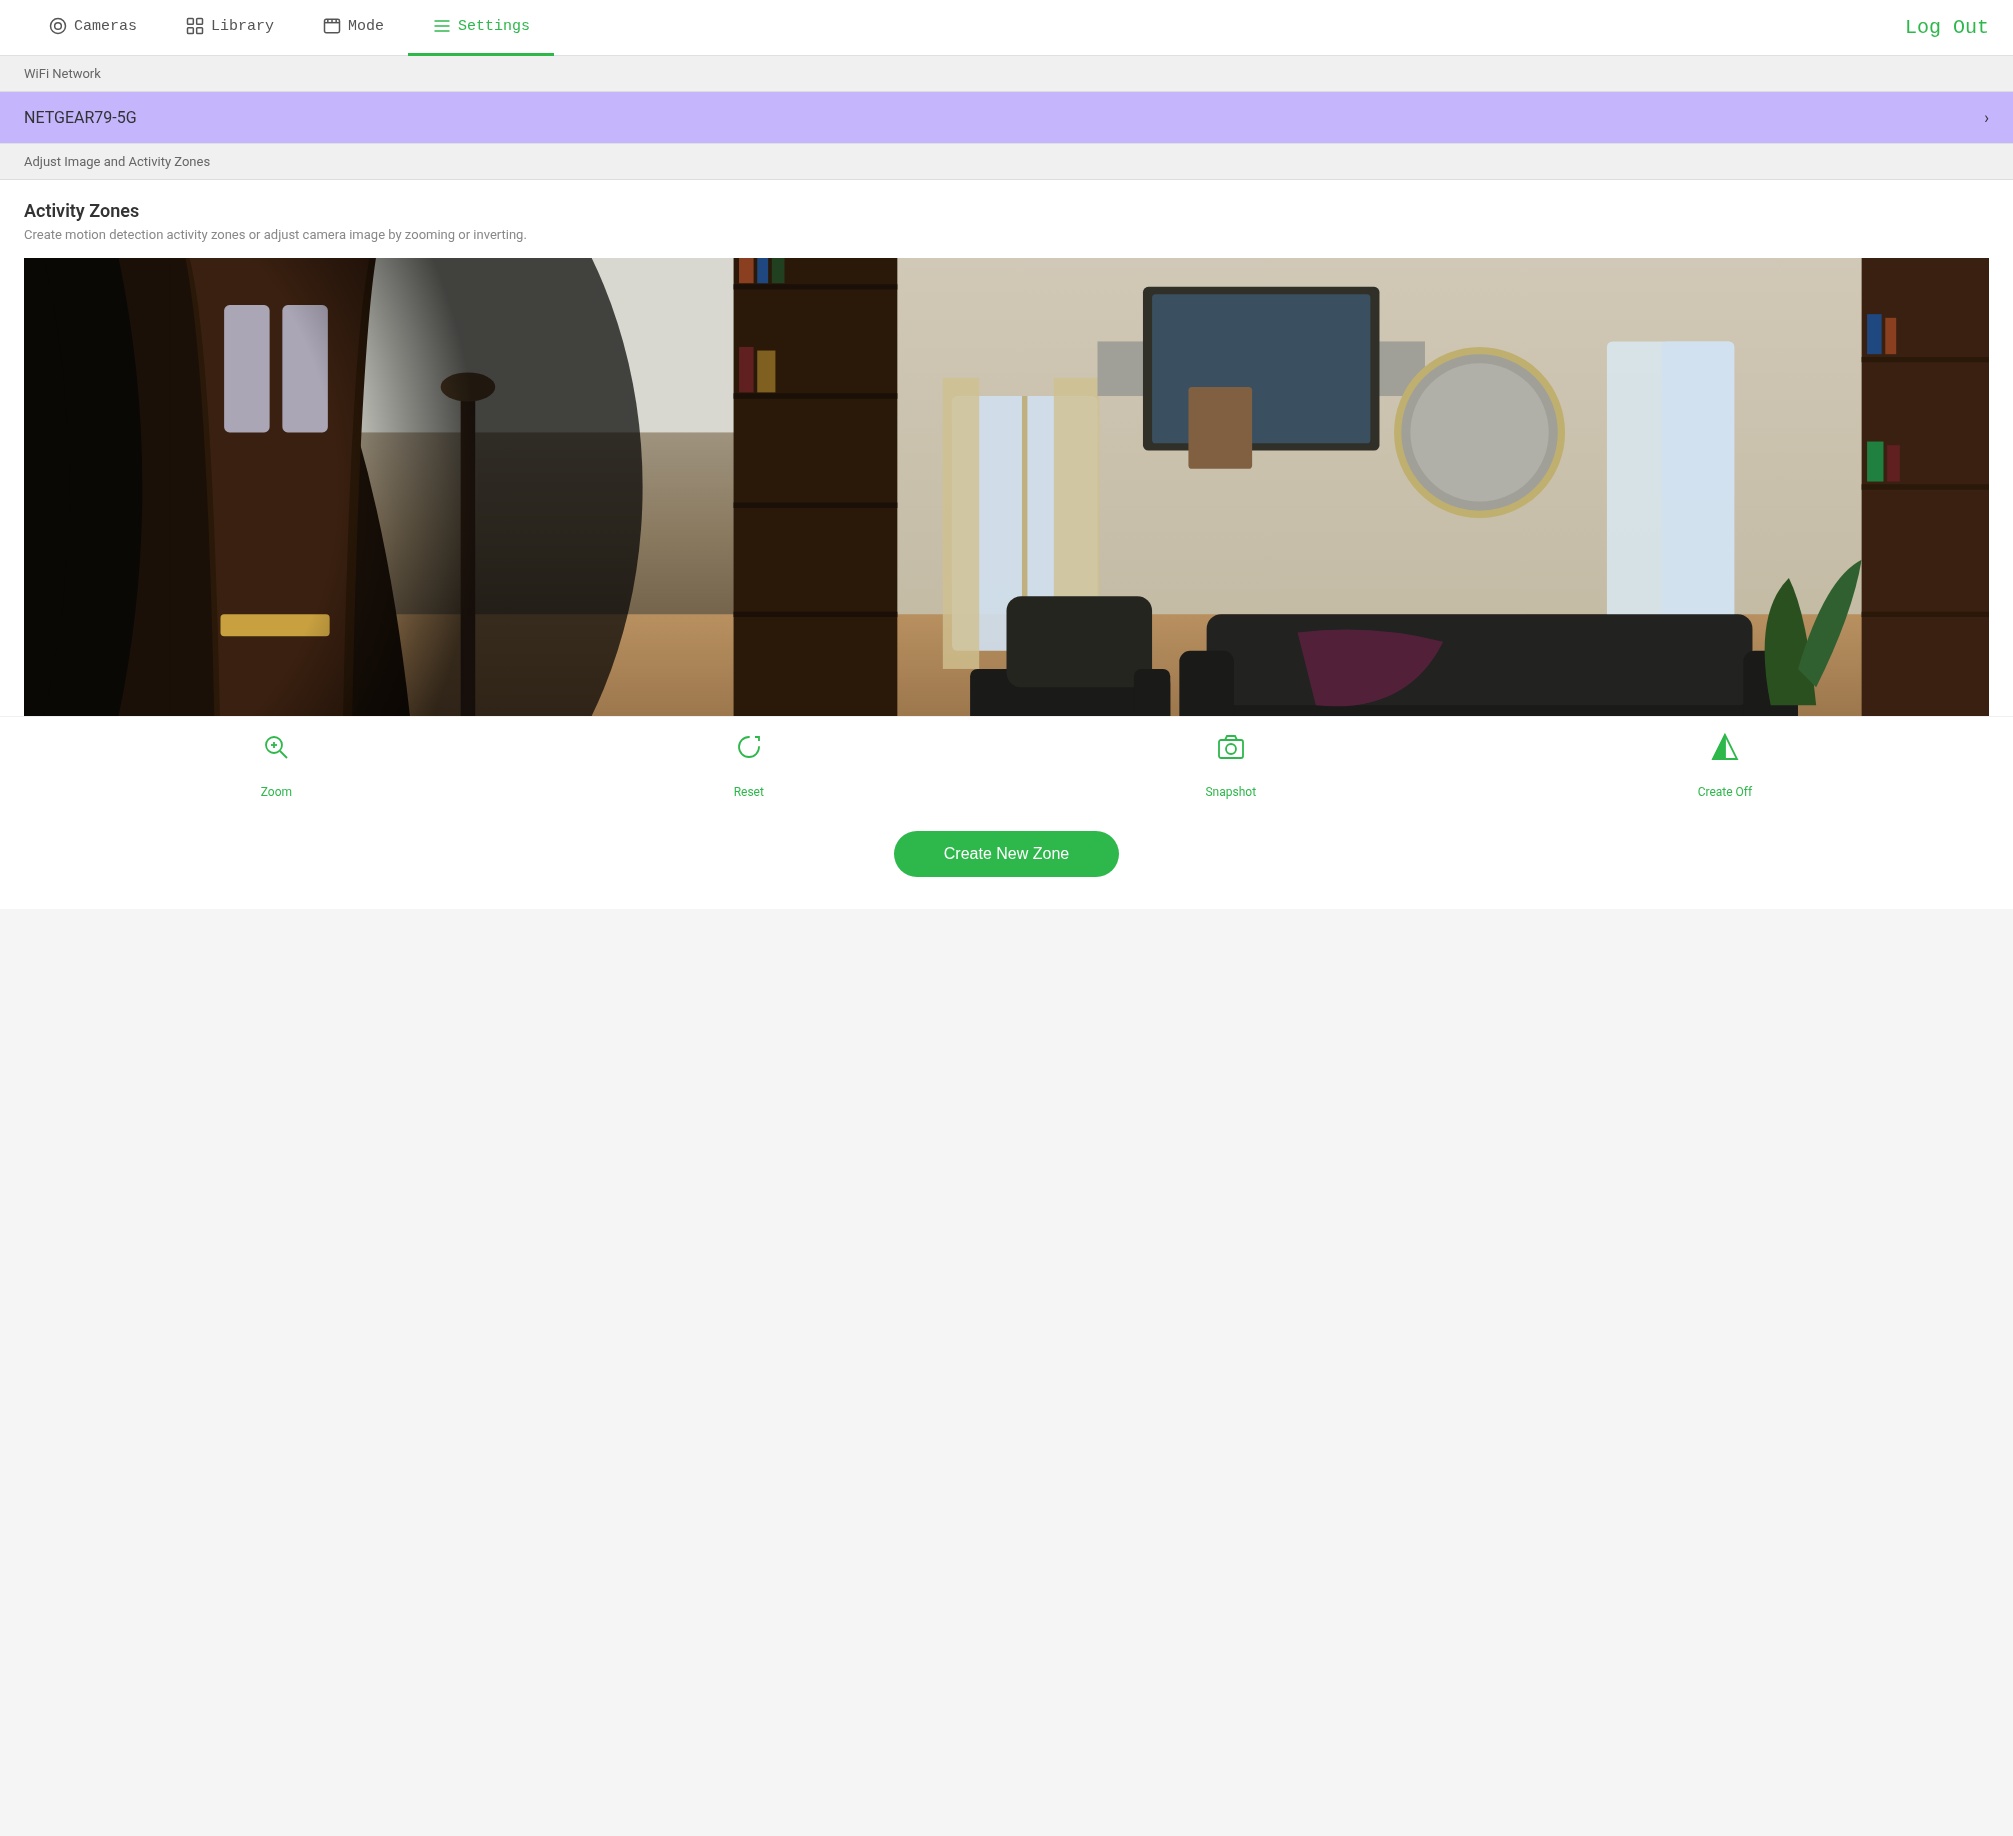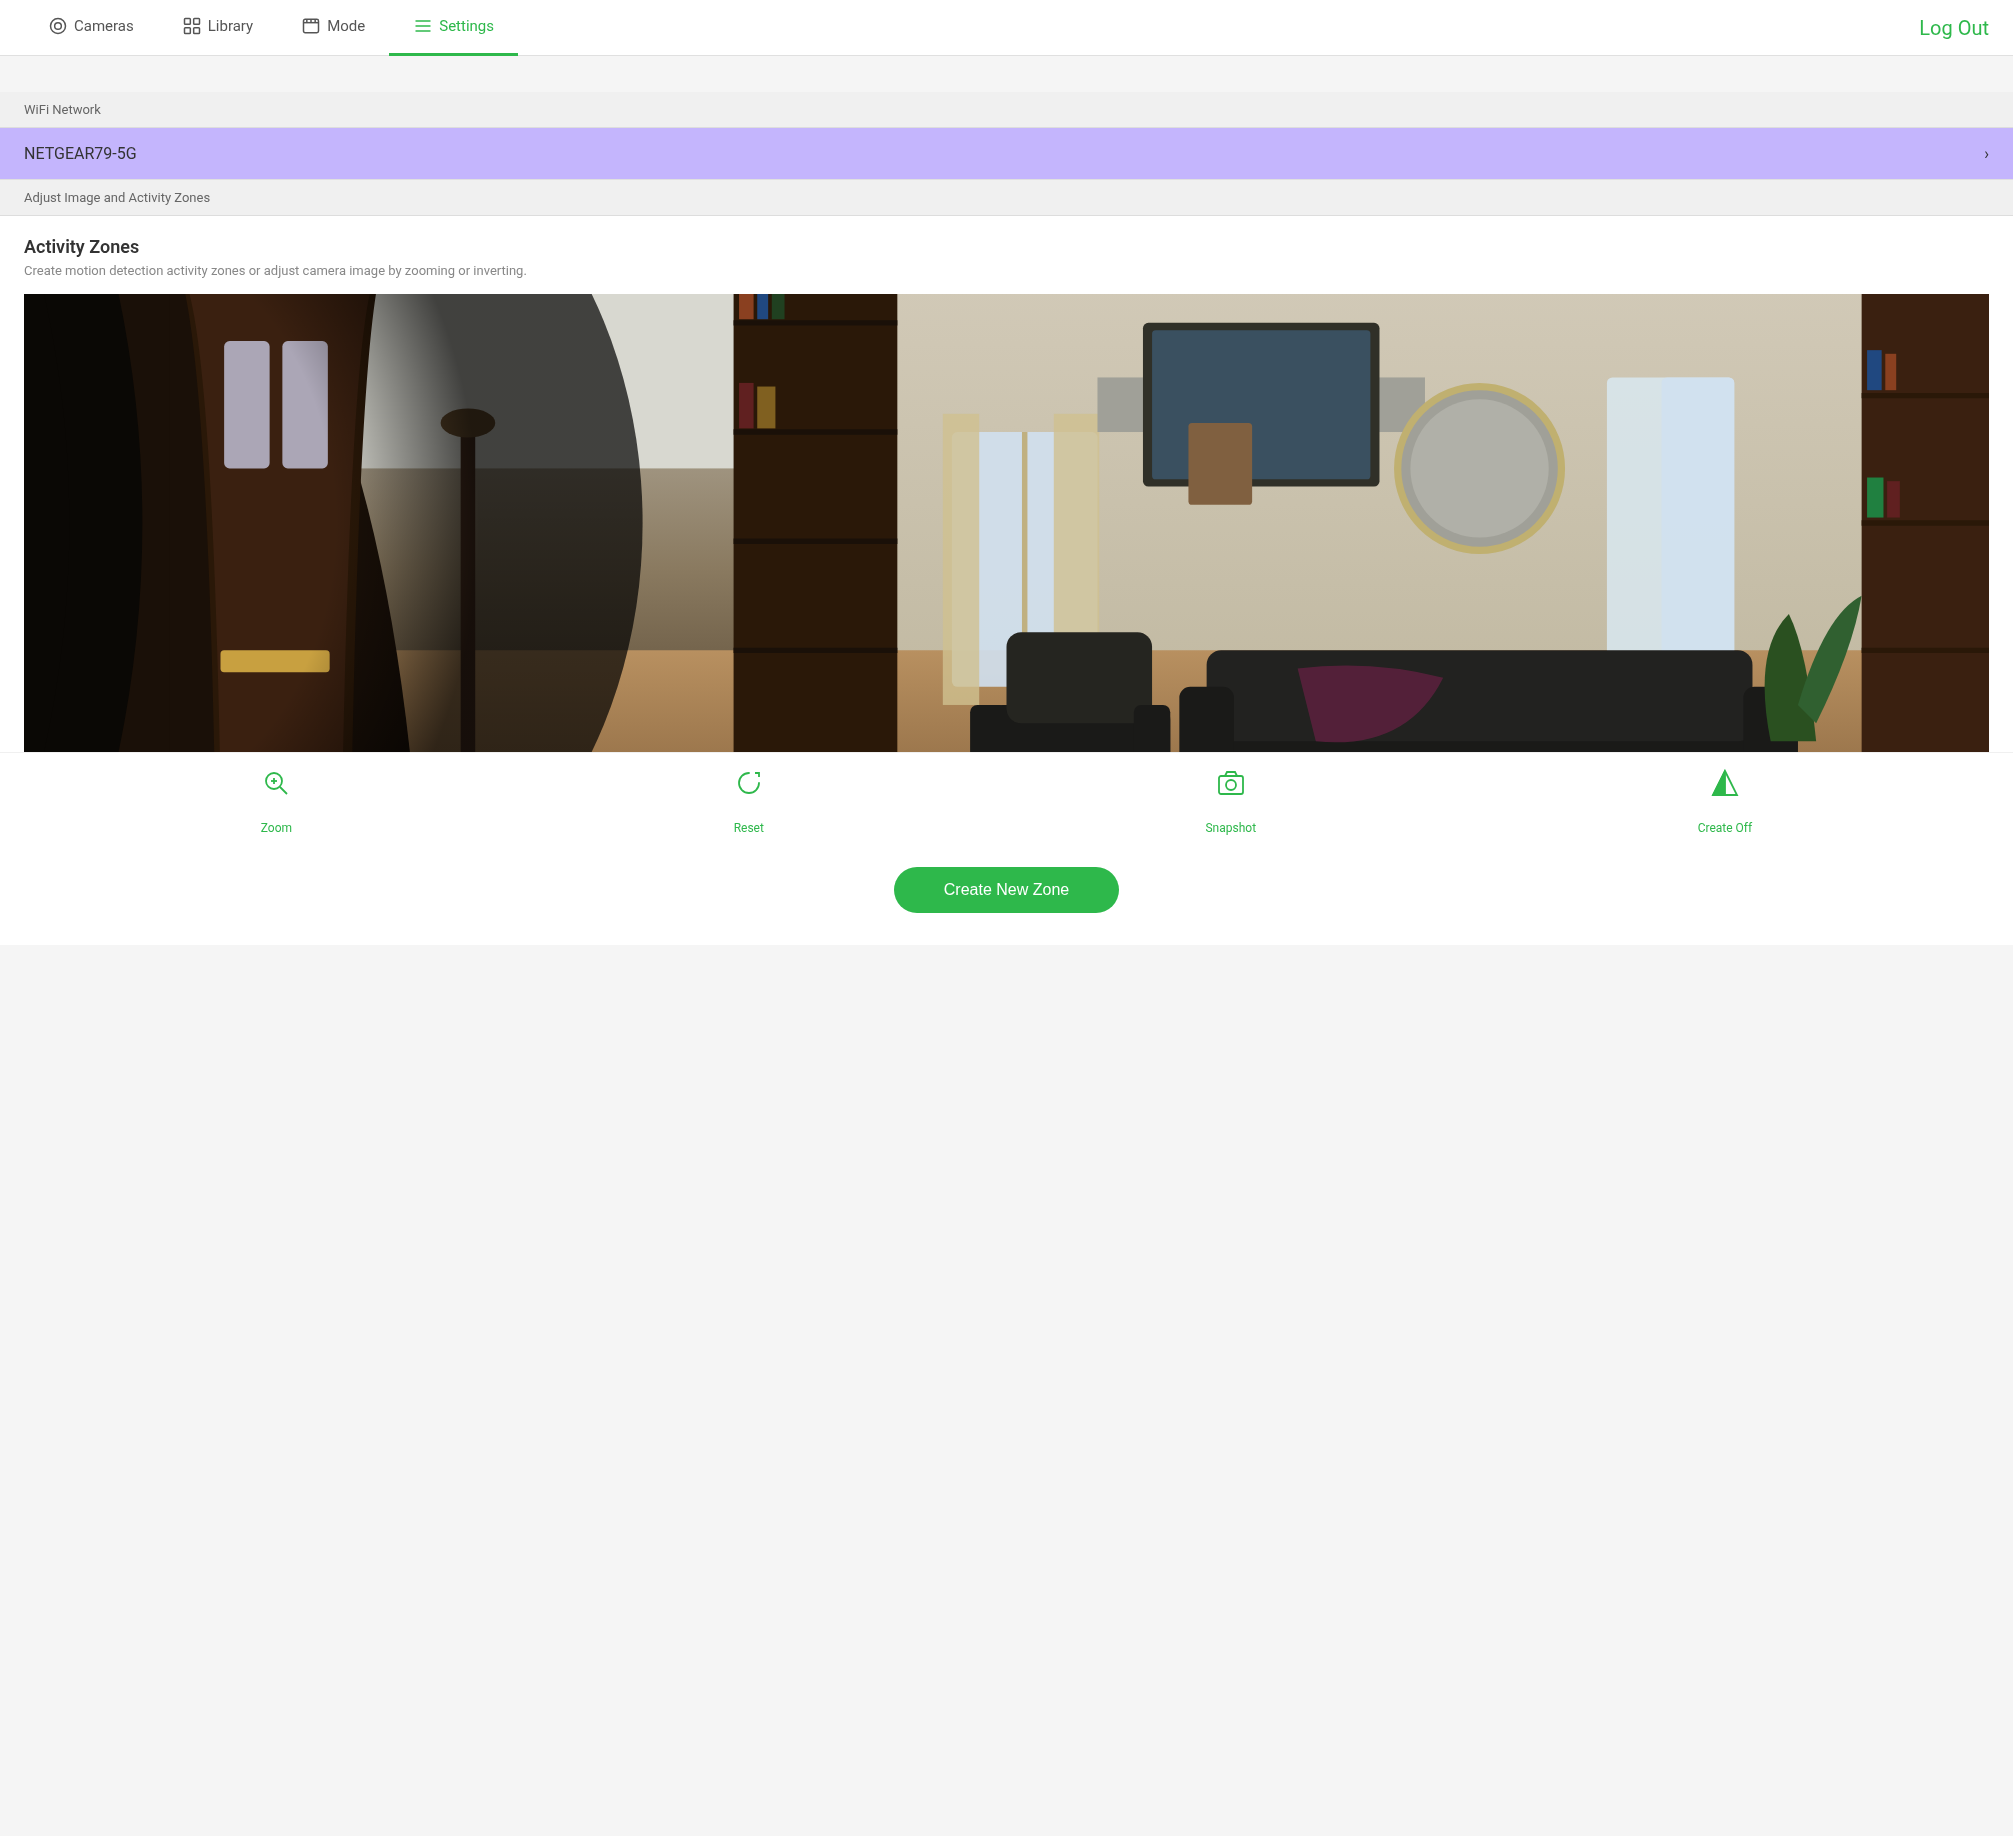--- a/index.html
+++ b/index.html
@@ -1,27 +1,27 @@
 <!DOCTYPE html>
 <html><head>
   <meta charset="utf-8">
   <style>
     * { margin: 0; padding: 0; box-sizing: border-box; }
     body { font-family: -apple-system, BlinkMacSystemFont, 'Segoe UI', Roboto, sans-serif; background: #f5f5f5; color: #333; }
 
     
-    .nav { display: flex; align-items: center; background: #fff; border-bottom: 1px solid #e0e0e0; padding: 2px 24px; height: 56px; }
+    .nav { display: flex; align-items: center; background: #fff; border-bottom: 1px solid #e0e0e0; padding: 2px 24px; height: 56px; font-family: Liberation Mono, monospace; }
     .nav-item { display: flex; align-items: center; gap: 6px; padding: 0 24px; height: 56px; color: #555; font-size: 15px; cursor: pointer; text-decoration: none; border-bottom: 3px solid transparent; }
     .nav-item.active { color: #2eb84b; border-bottom: 3px solid #2eb84b; }
     .nav-item svg { width: 20px; height: 20px; }
     .nav-spacer { flex: 1; }
     .nav-logout { color: #2eb84b; font-size: 20px; cursor: pointer; }
 
     
-    .section-header { background: #f0f0f0; padding: 10px 24px; font-size: 13px; color: #666; border-bottom: 1px solid #ddd; margin-top: 36px; }
+    .section-header { background: #f0f0f0; padding: 10px 24px; font-size: 13px; color: #666; border-bottom: 1px solid #ddd; }
 
     
     .wifi-row { background: #c4b5fd; display: flex; align-items: center; justify-content: space-between; padding: 16px 24px; border-bottom: 1px solid #e0e0e0; cursor: pointer; }
     .wifi-row span { font-size: 16px; color: #333; }
     .wifi-arrow { color: #2eb84b; font-size: 20px; }
 
     
     .adjust-header { background: #f0f0f0; padding: 10px 24px; font-size: 13px; color: #666; border-bottom: 1px solid #ddd; }
 
     

